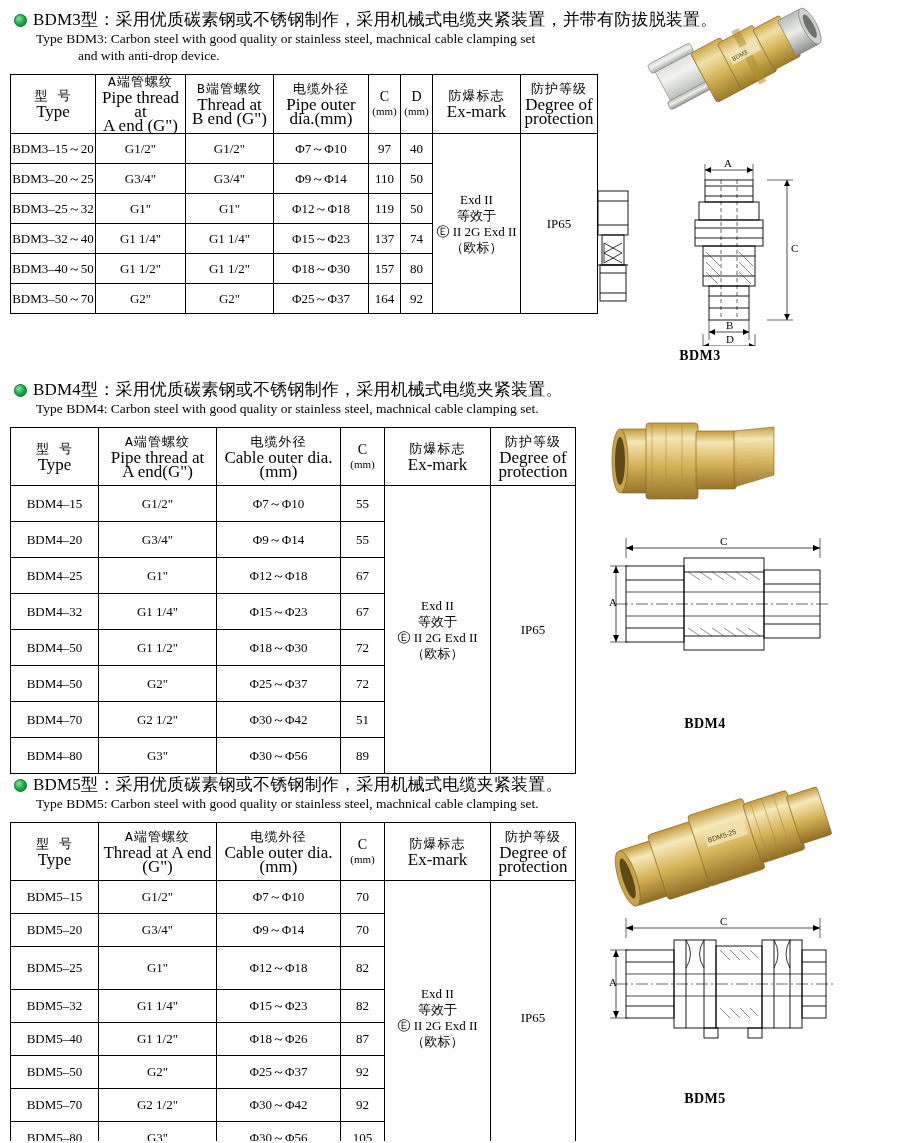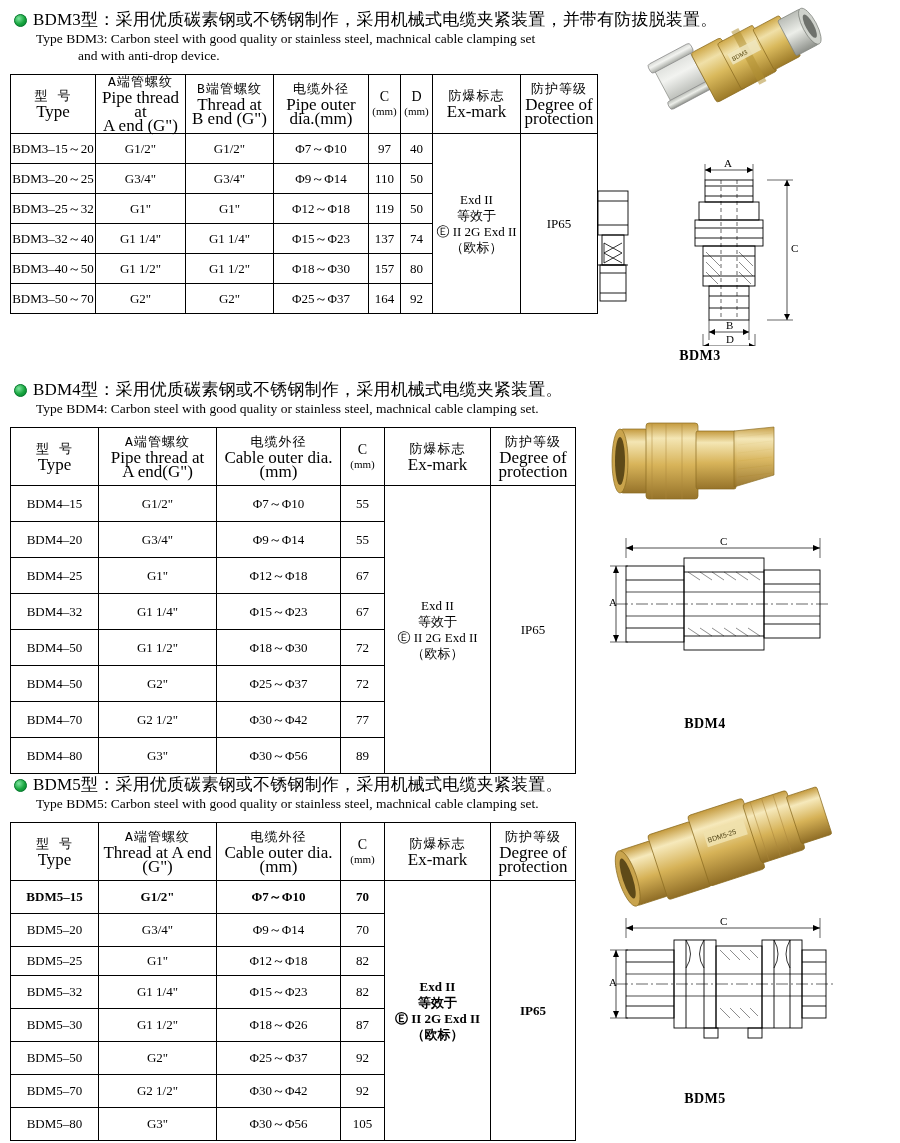--- a/index.html
+++ b/index.html
@@ -416,21 +416,21 @@
           <tr class="rowcell" style="height:36px;">
             <td>BDM4–50</td>
             <td>G2"</td>
             <td>Φ25～Φ37</td>
             <td>72</td>
           </tr>
           <tr class="rowcell" style="height:36px;">
             <td>BDM4–70</td>
             <td>G2 1/2"</td>
             <td>Φ30～Φ42</td>
-            <td>77</td>
+            <td>51</td>
           </tr>
           <tr class="rowcell" style="height:36px;">
             <td>BDM4–80</td>
             <td>G3"</td>
             <td>Φ30～Φ56</td>
             <td>89</td>
           </tr>
         </tbody>
       </table>
     </div>
@@ -542,53 +542,53 @@
               <span class="th-en">Ex-mark</span>
             </th>
             <th>
               <span class="th-cn">防护等级</span>
               <span class="th-en">Degree of</span>
               <span class="th-en">protection</span>
             </th>
           </tr>
         </thead>
         <tbody>
-          <tr class="rowcell" style="height:33px;font-weight:bold;">
+          <tr class="rowcell" style="height:33px;">
             <td>BDM5–15</td>
             <td>G1/2"</td>
             <td>Φ7～Φ10</td>
             <td>70</td>
             <td rowspan="8" class="exmark">
               <span class="en">Exd II</span><br>
               <span>等效于</span><br>
               <span>Ⓔ II 2G Exd II</span><br>
               <span>（欧标）</span>
             </td>
             <td rowspan="8" class="ip">IP65</td>
           </tr>
           <tr class="rowcell" style="height:33px;">
             <td>BDM5–20</td>
             <td>G3/4"</td>
             <td>Φ9～Φ14</td>
             <td>70</td>
           </tr>
-          <tr class="rowcell" style="height:29px;">
+          <tr class="rowcell" style="height:43px;">
             <td>BDM5–25</td>
             <td>G1"</td>
             <td>Φ12～Φ18</td>
             <td>82</td>
           </tr>
           <tr class="rowcell" style="height:33px;">
             <td>BDM5–32</td>
             <td>G1 1/4"</td>
             <td>Φ15～Φ23</td>
             <td>82</td>
           </tr>
           <tr class="rowcell" style="height:33px;">
-            <td>BDM5–30</td>
+            <td>BDM5–40</td>
             <td>G1 1/2"</td>
             <td>Φ18～Φ26</td>
             <td>87</td>
           </tr>
           <tr class="rowcell" style="height:33px;">
             <td>BDM5–50</td>
             <td>G2"</td>
             <td>Φ25～Φ37</td>
             <td>92</td>
           </tr>

